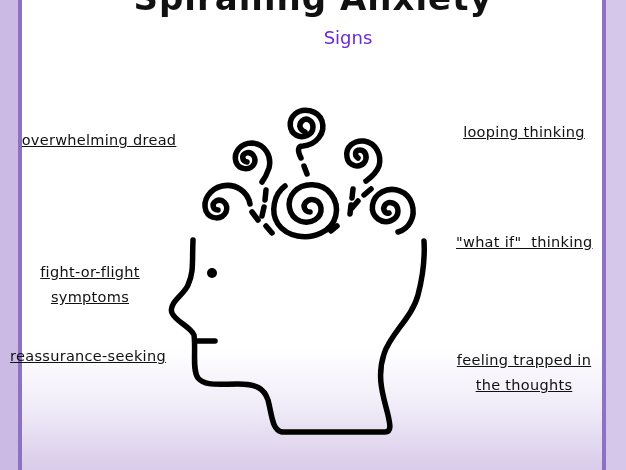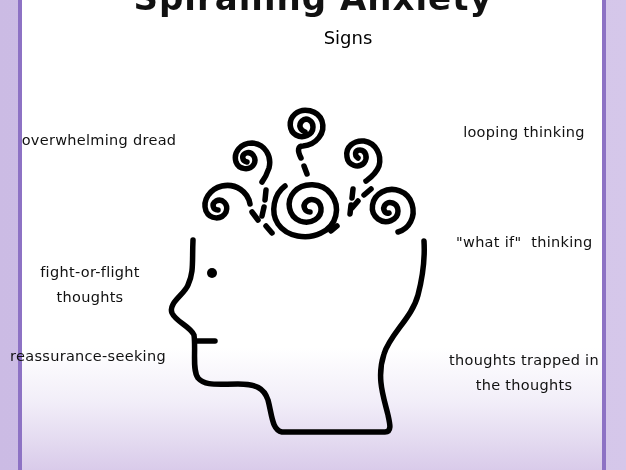--- a/index.html
+++ b/index.html
@@ -19,56 +19,56 @@
       border-right: 4px solid #8d72c4;
       box-sizing: border-box;
     }
     .title {
       position: absolute; left: 0; width: 626px; top: -22px; text-align: center;
       font-size: 34px; font-weight: bold; color: #111; letter-spacing: 1px;
       white-space: nowrap;
     }
     .subtitle {
       position: absolute; left: 0; width: 626px; top: 27px; text-align: center;
-      font-size: 18px; color: #000000; padding-left: 70px; box-sizing: border-box;
+      font-size: 18px; color: #6d28d9; padding-left: 70px; box-sizing: border-box;
     }
     .label {
       position: absolute; font-size: 14.5px; color: #111; text-align: center;
-      line-height: 25px; white-space: nowrap; letter-spacing: 0.3px;
+      line-height: 25px; white-space: nowrap; letter-spacing: 0.3px; text-decoration: underline;
     }
     svg.head { position: absolute; left: 0; top: 0; }
   </style>
 </head>
 <body>
 
 <div class="frame"></div>
 <div class="panel"></div>
 
 <div class="title">Spiralling Anxiety</div>
 <div class="subtitle">Signs</div>
 
 <div class="label" style="left:18px; top:128px; width:162px;">
   <div>overwhelming dread</div>
 </div>
 <div class="label" style="left:25px; top:224px; width:130px;margin-top:36px;">
   <div>fight-or-flight</div>
-  <div>thoughts</div>
+  <div>symptoms</div>
 </div>
 <div class="label" style="left:6px; top:344px; width:164px;">
   <div>reassurance-seeking</div>
 </div>
 
 <div class="label" style="left:454px; top:120px; width:140px;">
   <div>looping thinking</div>
 </div>
 <div class="label" style="left:456px; top:230px; width:168px; text-align:left;">
   <div style="white-space:pre;">"what if"  thinking</div>
 </div>
 <div class="label" style="left:444px; top:348px; width:160px;">
-  <div>thoughts trapped in</div>
+  <div>feeling trapped in</div>
   <div>the thoughts</div>
 </div>
 
 <svg class="head" width="626" height="470" viewBox="0 0 626 470">
   <g fill="none" stroke="#000" stroke-width="5.5" stroke-linecap="round" stroke-linejoin="round">
 
     <path d="M193 240 C192 262 194 272 188 285 C184 295 168 303 172 313 C176 322 190 326 194 335 C196 350 192 370 198 378 C205 386 216 384 238 384 C256 384 264 388 268 400 C272 415 272 430 282 432 L385 432 C392 432 390 424 388 415 C384 398 376 378 384 354 C390 334 412 318 418 295 C424 272 425 258 424 241"></path>
 
     <path d="M196 341 L215 341"></path>
 

